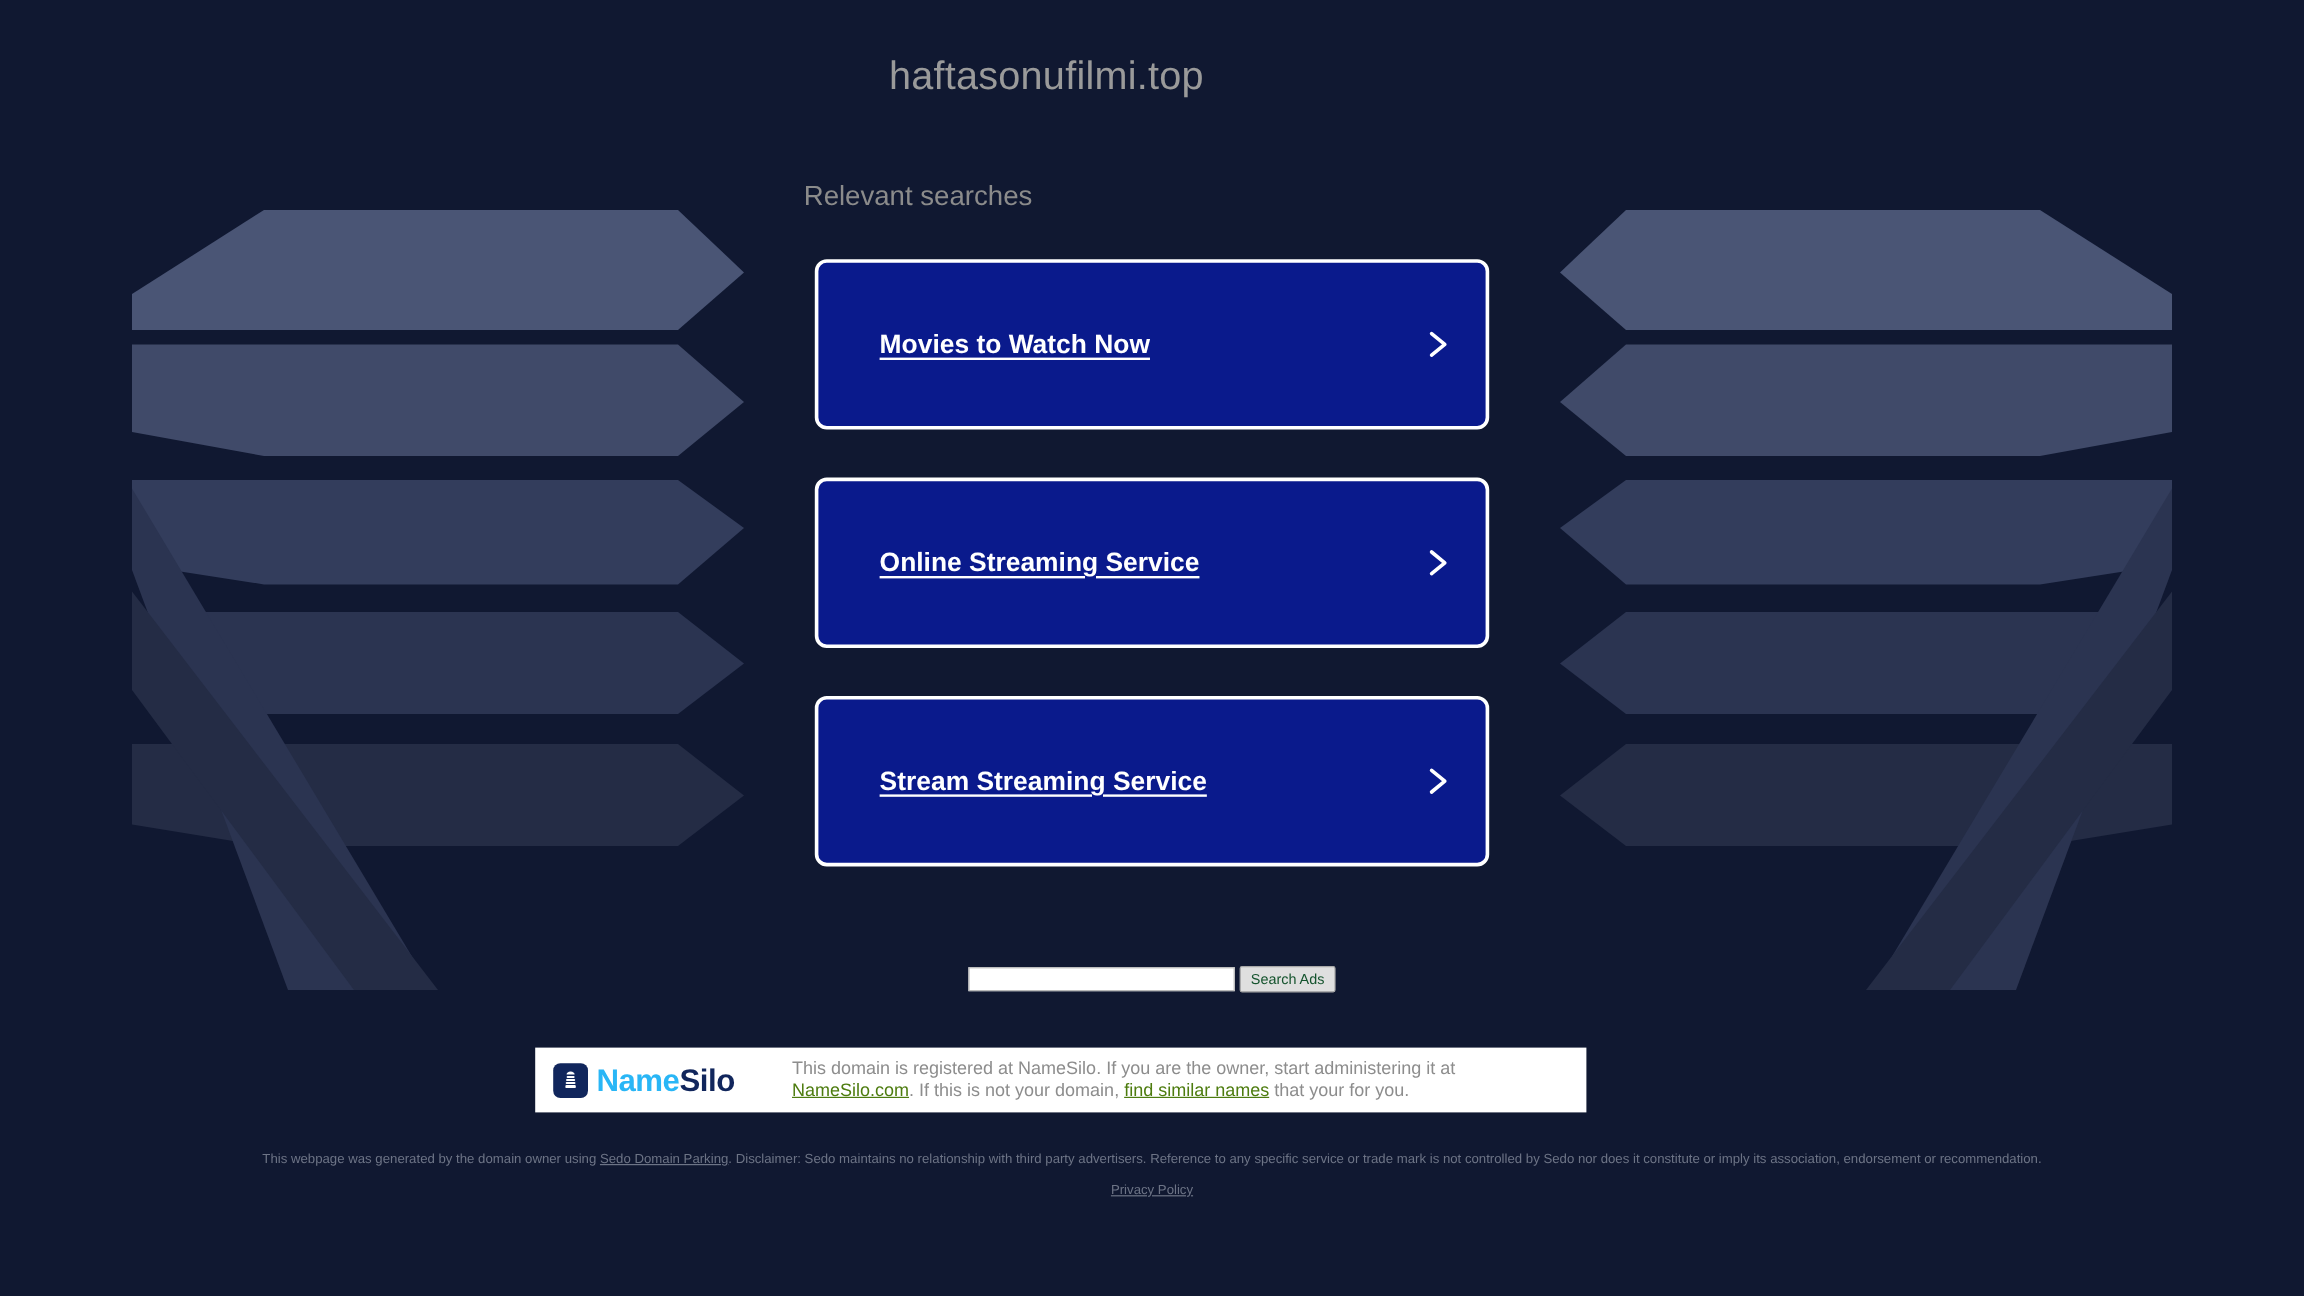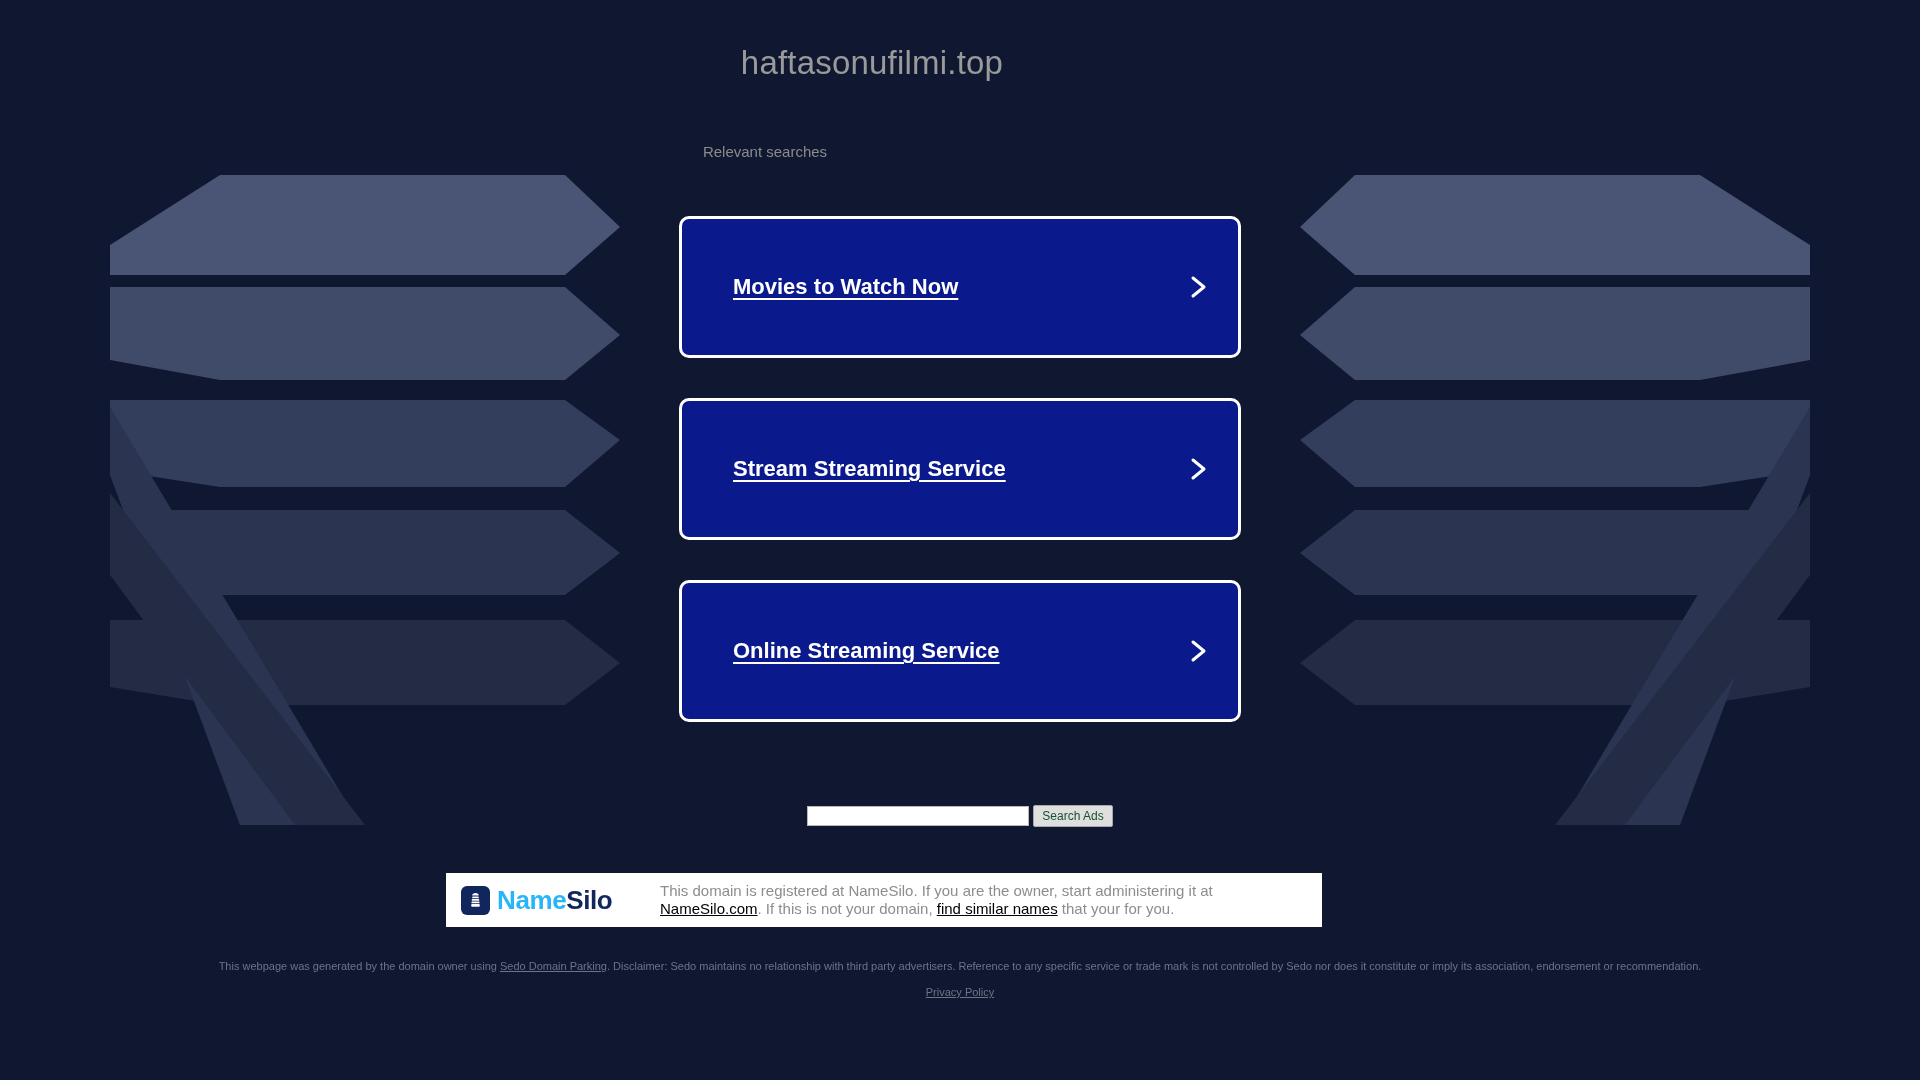--- a/index.html
+++ b/index.html
@@ -47,21 +47,21 @@
     z-index: 5;
   }
 
   
   .relevant-heading {
     position: absolute;
     top: 131px;
     left: 0;
     width: 1530px;
     text-align: center;
-    font-size: 15px;
+    font-size: 23px;
     font-weight: 400;
     color: #8b8b8b;
     z-index: 5;
   }
 
   
   .cards {
     position: absolute;
     top: 176px;
     left: 679px;
@@ -173,21 +173,21 @@
   }
   .ns-word-name { color: #29b6f6; }
   .ns-word-silo { color: #11265c; }
   .ns-text {
     font-size: 15px;
     color: #8d8d8d;
     line-height: 1.22;
     padding-right: 14px;
   }
   .ns-text a {
-    color: #000000;
+    color: #4d7c0f;
     text-decoration: underline;
   }
 
   
   .footer-disclaimer {
     position: absolute;
     top: 960px;
     left: 0;
     width: 1920px;
     text-align: center;
@@ -242,28 +242,28 @@
   <div class="cards">
 
     <a class="ad-card" href="#">
       <span class="ad-card-label">Movies to Watch Now</span>
       <svg class="ad-card-chevron" viewBox="0 0 22 26" aria-hidden="true">
         <polyline points="5,4 16,13 5,22" fill="none" stroke="#ffffff" stroke-width="3" stroke-linecap="round" stroke-linejoin="round"></polyline>
       </svg>
     </a>
 
     <a class="ad-card" href="#">
-      <span class="ad-card-label">Stream Streaming Service</span>
+      <span class="ad-card-label">Online Streaming Service</span>
       <svg class="ad-card-chevron" viewBox="0 0 22 26" aria-hidden="true">
         <polyline points="5,4 16,13 5,22" fill="none" stroke="#ffffff" stroke-width="3" stroke-linecap="round" stroke-linejoin="round"></polyline>
       </svg>
     </a>
 
     <a class="ad-card" href="#">
-      <span class="ad-card-label">Online Streaming Service</span>
+      <span class="ad-card-label">Stream Streaming Service</span>
       <svg class="ad-card-chevron" viewBox="0 0 22 26" aria-hidden="true">
         <polyline points="5,4 16,13 5,22" fill="none" stroke="#ffffff" stroke-width="3" stroke-linecap="round" stroke-linejoin="round"></polyline>
       </svg>
     </a>
 
   </div>
 
   <div class="search-row">
     <input class="search-input" type="text" placeholder="" style="">
     <button class="search-submit" type="button">Search Ads</button>

